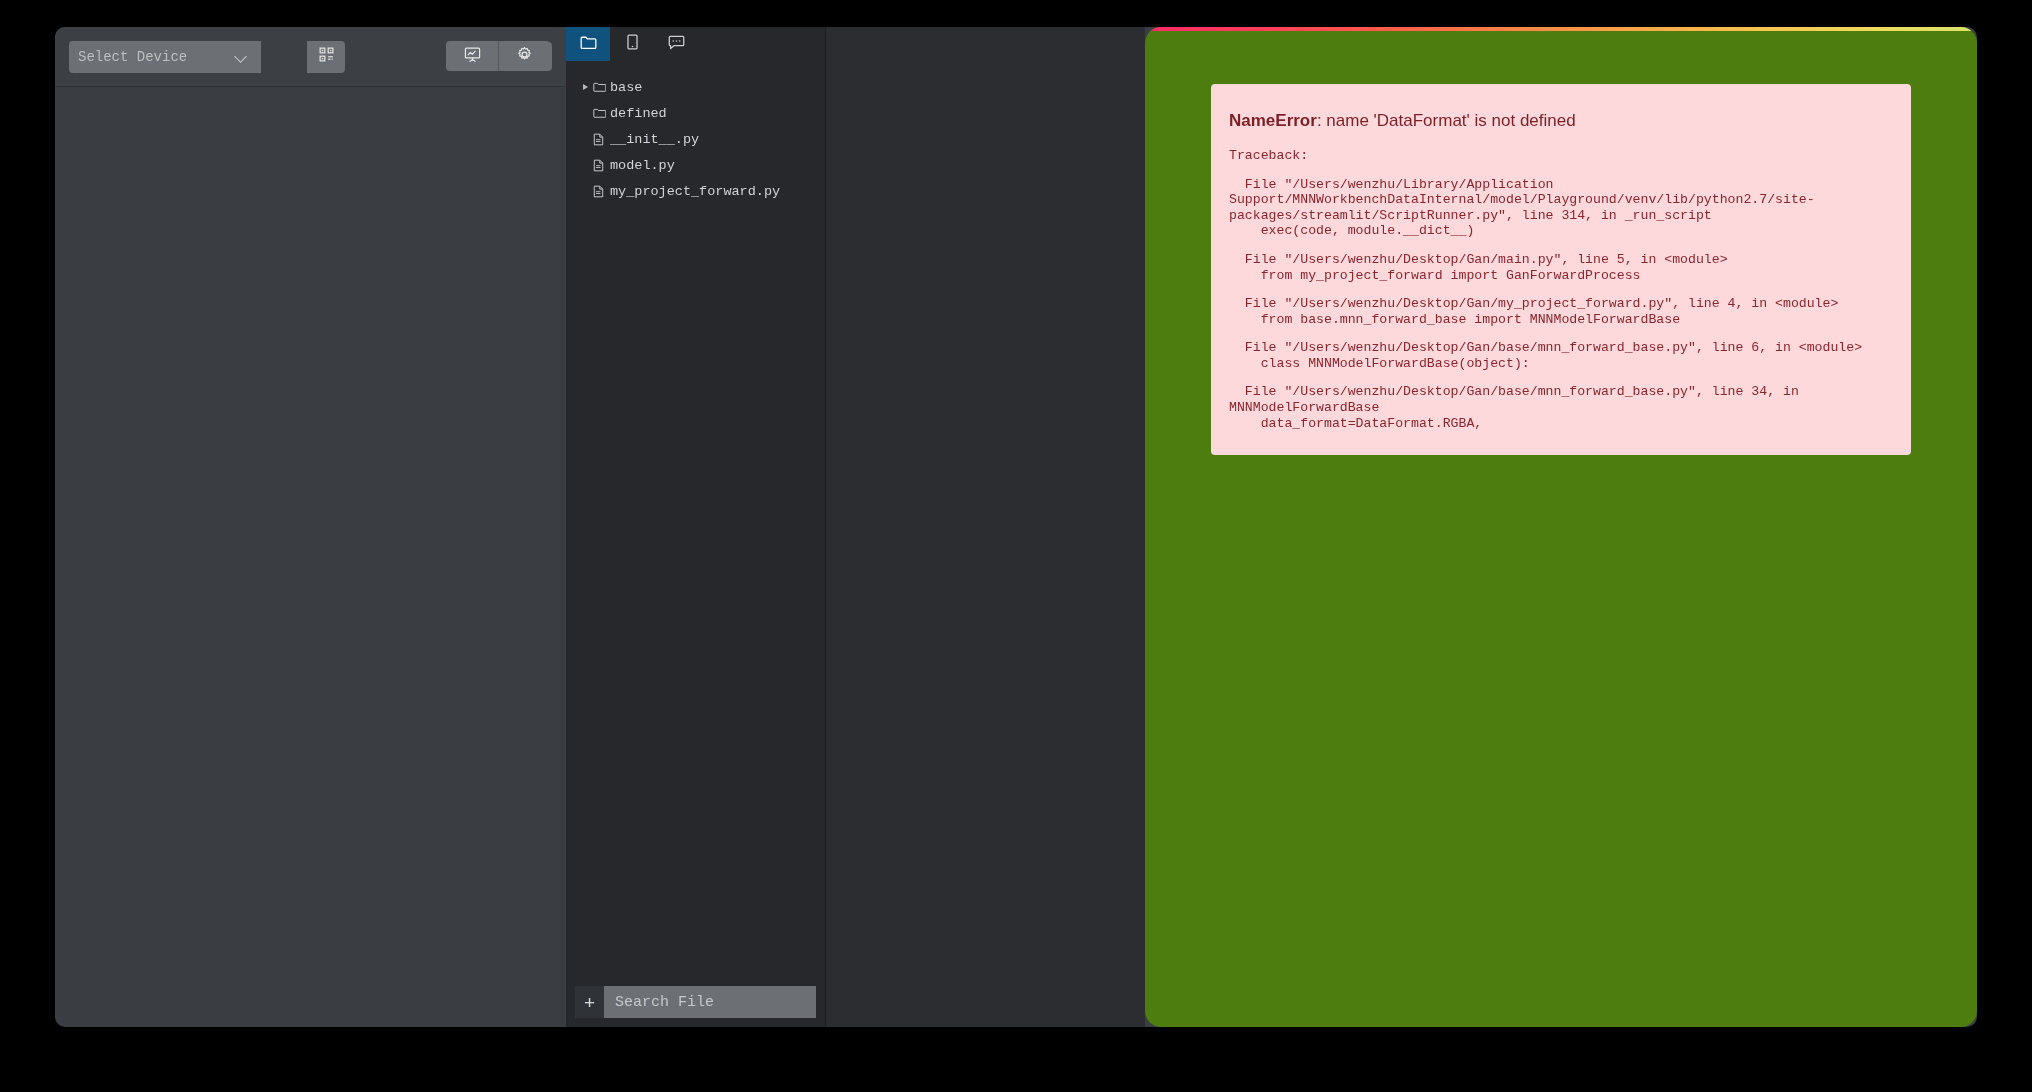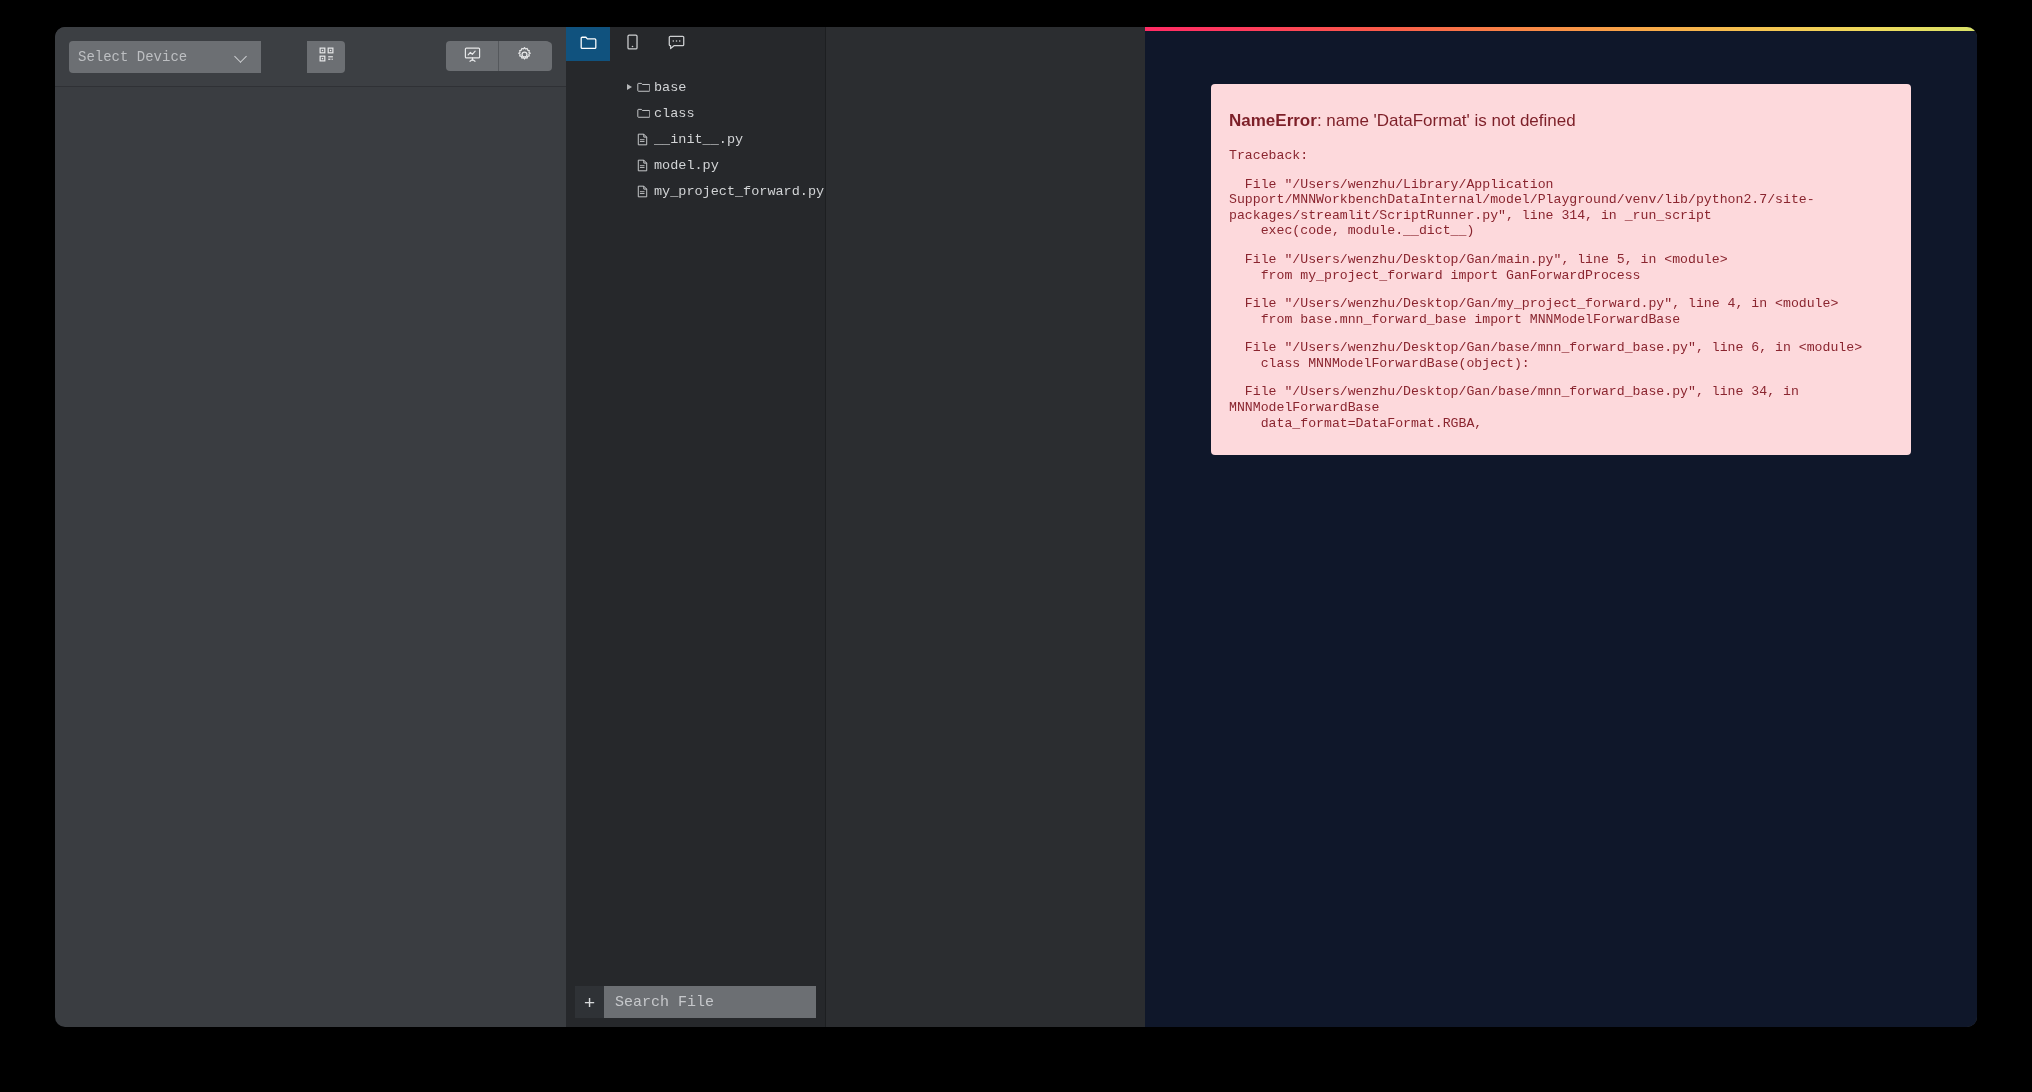--- a/index.html
+++ b/index.html
@@ -146,21 +146,21 @@
     flex: 0 0 auto;
     border-right: 1px solid #1d1f21;
   }
   .side-tabs { height: 34px; display: flex; flex: 0 0 auto; }
   .side-tab {
     width: 44px; height: 34px;
     display: flex; align-items: center; justify-content: center;
   }
   .side-tab.active { background: #10527e; }
 
-  .file-tree { flex: 1 1 auto; padding-top: 13px; overflow: hidden; padding-left: 44px; }
+  .file-tree { flex: 1 1 auto; padding-top: 13px; overflow: hidden; }
   .tree-row {
     height: 26px;
     display: flex;
     align-items: center;
     padding-left: 11px;
     color: #d2d4d6;
     font-family: "Liberation Mono", monospace;
     font-size: 13.5px;
     white-space: nowrap;
   }
@@ -207,23 +207,24 @@
   }
   .search-input::placeholder { color: #c6c8cb; }
 
   
   .editor-pane { flex: 1 1 auto; background: #2b2d30; min-width: 0; }
 
   
   .preview-pane {
     width: 832px;
     flex: 0 0 auto;
-    background: #0f172a;
+    background: #4d7c0f;
     position: relative;
     overflow: hidden;
+    border-radius: 16px;
   }
   .loading-bar {
     height: 4px;
     width: 100%;
     background: linear-gradient(90deg,
       #ff2b64 0%,
       #ff3b5c 12%,
       #fb5a4a 28%,
       #f98646 45%,
       #f8a848 60%,
@@ -371,21 +372,21 @@
           <span class="tree-label">base</span>
         </div>
 
         <div class="tree-row">
           <span class="tree-indent"></span>
           <span class="tree-icon">
             <svg width="13" height="11" viewBox="0 0 14 12">
               <path d="M0.8 2.2a.7.7 0 01.7-.7h3.2l1.1 1.2h7.4a.7.7 0 01.7.7v6a.7.7 0 01-.7.7H1.5a.7.7 0 01-.7-.7z" fill="none" stroke="#d2d4d6" stroke-width="1"></path>
             </svg>
           </span>
-          <span class="tree-label">class</span>
+          <span class="tree-label">defined</span>
         </div>
 
         <div class="tree-row">
           <span class="tree-indent"></span>
           <span class="tree-icon">
             <svg width="11" height="13" viewBox="0 0 12 14">
               <path d="M1.4 1.2h6l3.2 3.2v8.4H1.4z" fill="none" stroke="#d2d4d6" stroke-width="1"></path>
               <path d="M7.4 1.2v3.2h3.2" fill="none" stroke="#d2d4d6" stroke-width="1"></path>
               <path d="M3.2 7.2h5M3.2 9.2h5" stroke="#d2d4d6" stroke-width="0.9"></path>
             </svg>

